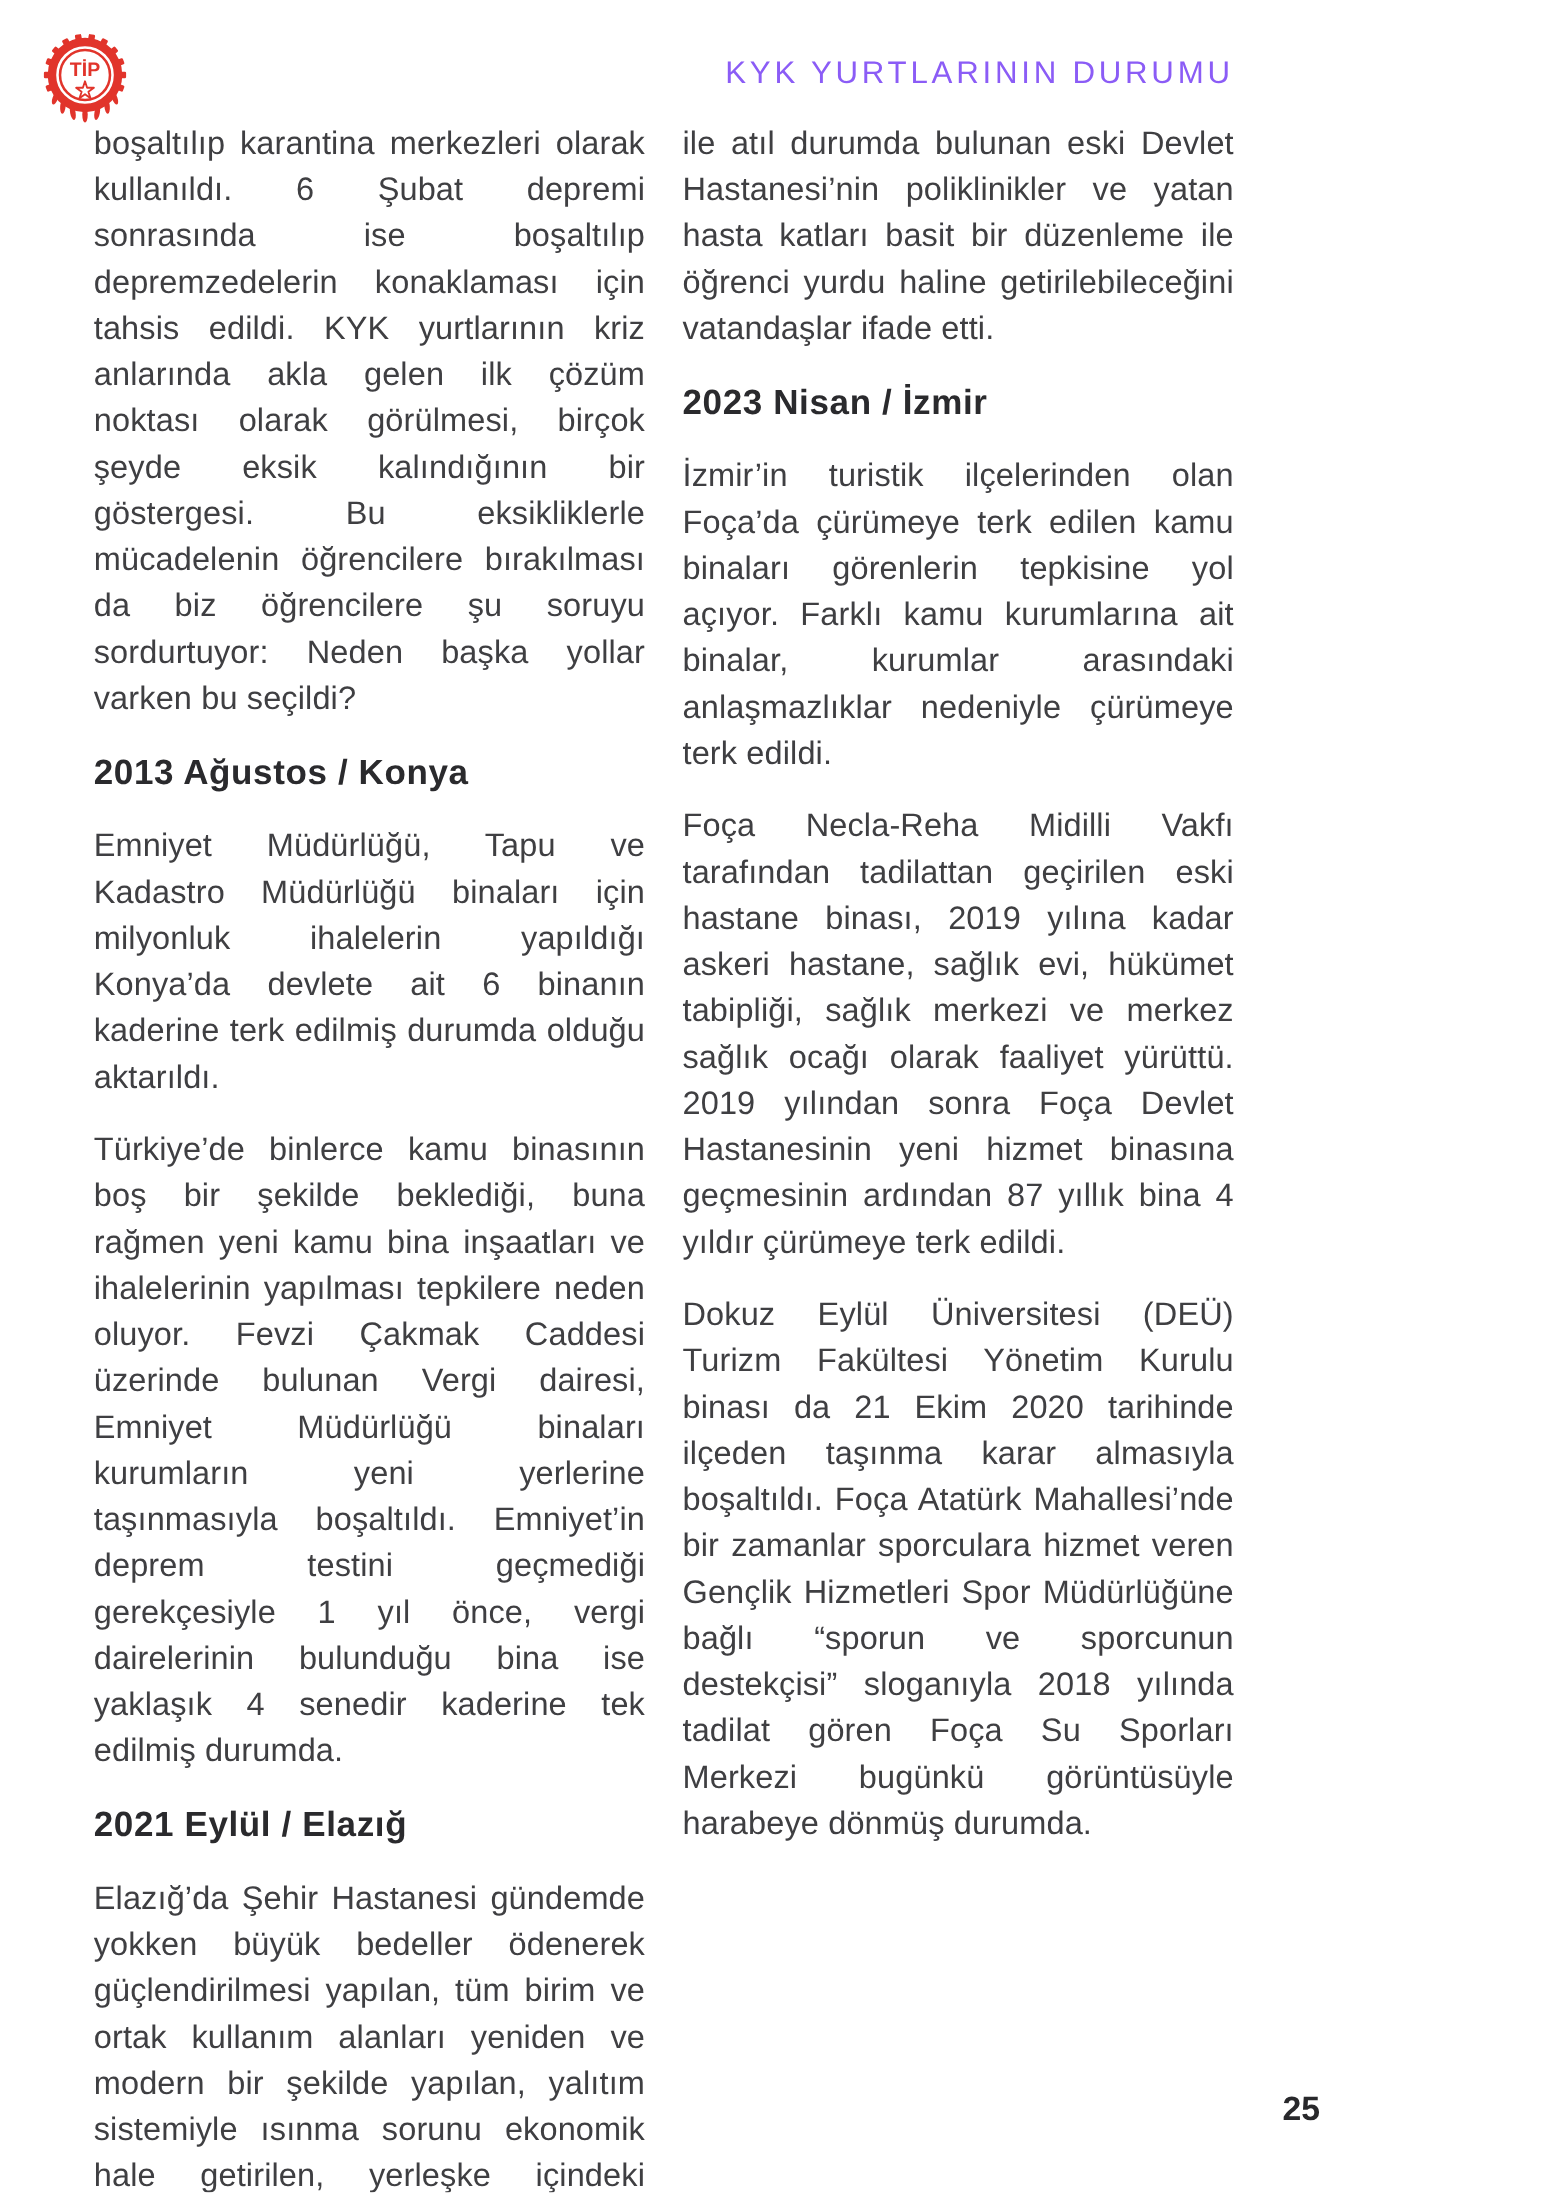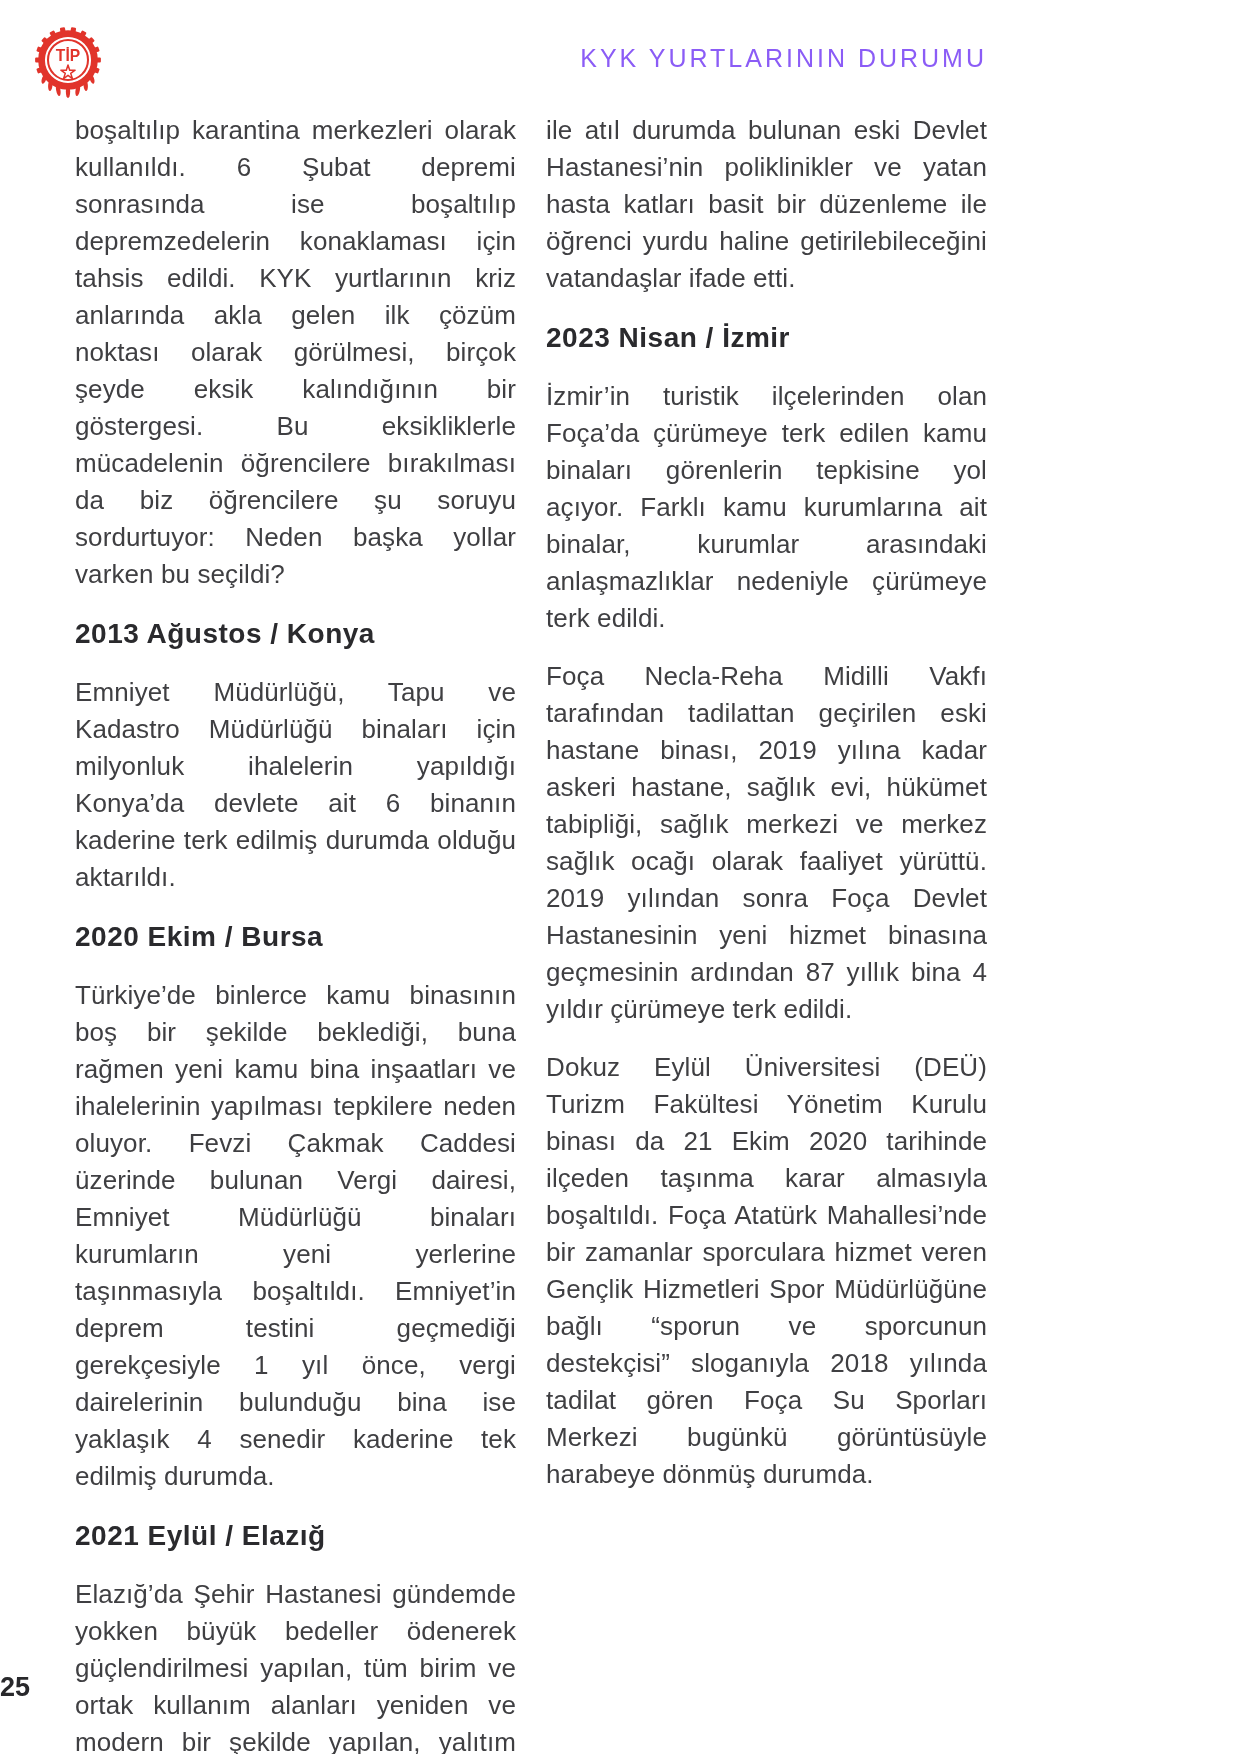--- a/index.html
+++ b/index.html
@@ -43,27 +43,27 @@
     letter-spacing:0.1px;
   }
   .section-heading{
     margin:23px 0 22px 0;
     font-size:28px;
     line-height:36px;
     font-weight:700;
     color:#2a2a2d;
     letter-spacing:0.5px;
   }
-  .column > :first-child{ margin-top:16px; }
+  .column > :first-child{ margin-top:0; }
   
   .page-number{
     position:absolute;
     left:0; right:0;
     top:1672px;
-    text-align:left;
+    text-align:right;
     font-size:27px;
     font-weight:700;
     color:#28282b;
   }
 </style>
 </head>
 <body>
 
 <div class="page">
 
@@ -144,21 +144,20 @@
     </g>
   </svg>
 
   <div class="running-head">KYK YURTLARININ DURUMU</div>
 
   <div class="content">
     <div class="column">
         <p class="body-paragraph">boşaltılıp karantina merkezleri olarak kullanıldı. 6 Şubat depremi sonrasında ise boşaltılıp depremzedelerin konaklaması için tahsis edildi. KYK yurtlarının kriz anlarında akla gelen ilk çözüm noktası olarak görülmesi, birçok şeyde eksik kalındığının bir göstergesi. Bu eksikliklerle mücadelenin öğrencilere bırakılması da biz öğrencilere şu soruyu sordurtuyor: Neden başka yollar varken bu seçildi?</p>
         <h3 class="section-heading">2013 Ağustos / Konya</h3>
         <p class="body-paragraph">Emniyet Müdürlüğü, Tapu ve Kadastro Müdürlüğü binaları için milyonluk ihalelerin yapıldığı Konya’da devlete ait 6 binanın kaderine terk edilmiş durumda olduğu aktarıldı.</p>
-        <h3 class="section-heading">2020 Ekim / Bursa</h3>
         <p class="body-paragraph">Türkiye’de binlerce kamu binasının boş bir şekilde beklediği, buna rağmen yeni kamu bina inşaatları ve ihalelerinin yapılması tepkilere neden oluyor. Fevzi Çakmak Caddesi üzerinde bulunan Vergi dairesi, Emniyet Müdürlüğü binaları kurumların yeni yerlerine taşınmasıyla boşaltıldı. Emniyet’in deprem testini geçmediği gerekçesiyle 1 yıl önce, vergi dairelerinin bulunduğu bina ise yaklaşık 4 senedir kaderine tek edilmiş durumda.</p>
         <h3 class="section-heading">2021 Eylül / Elazığ</h3>
         <p class="body-paragraph">Elazığ’da Şehir Hastanesi gündemde yokken büyük bedeller ödenerek güçlendirilmesi yapılan, tüm birim ve ortak kullanım alanları yeniden ve modern bir şekilde yapılan, yalıtım sistemiyle ısınma sorunu ekonomik hale getirilen, yerleşke içindeki yetişmiş ağaçları park ve sosyal donatıları</p>
       </div>
     <div class="column">
         <p class="body-paragraph">ile atıl durumda bulunan eski Devlet Hastanesi’nin poliklinikler ve yatan hasta katları basit bir düzenleme ile öğrenci yurdu haline getirilebileceğini vatandaşlar ifade etti.</p>
         <h3 class="section-heading">2023 Nisan / İzmir</h3>
         <p class="body-paragraph">İzmir’in turistik ilçelerinden olan Foça’da çürümeye terk edilen kamu binaları görenlerin tepkisine yol açıyor. Farklı kamu kurumlarına ait binalar, kurumlar arasındaki anlaşmazlıklar nedeniyle çürümeye terk edildi.</p>
         <p class="body-paragraph">Foça Necla-Reha Midilli Vakfı tarafından tadilattan geçirilen eski hastane binası, 2019 yılına kadar askeri hastane, sağlık evi, hükümet tabipliği, sağlık merkezi ve merkez sağlık ocağı olarak faaliyet yürüttü. 2019 yılından sonra Foça Devlet Hastanesinin yeni hizmet binasına geçmesinin ardından 87 yıllık bina 4 yıldır çürümeye terk edildi.</p>
         <p class="body-paragraph">Dokuz Eylül Üniversitesi (DEÜ) Turizm Fakültesi Yönetim Kurulu binası da 21 Ekim 2020 tarihinde ilçeden taşınma karar almasıyla boşaltıldı. Foça Atatürk Mahallesi’nde bir zamanlar sporculara hizmet veren Gençlik Hizmetleri Spor Müdürlüğüne bağlı “sporun ve sporcunun destekçisi” sloganıyla 2018 yılında tadilat gören Foça Su Sporları Merkezi bugünkü görüntüsüyle harabeye dönmüş durumda.</p>

